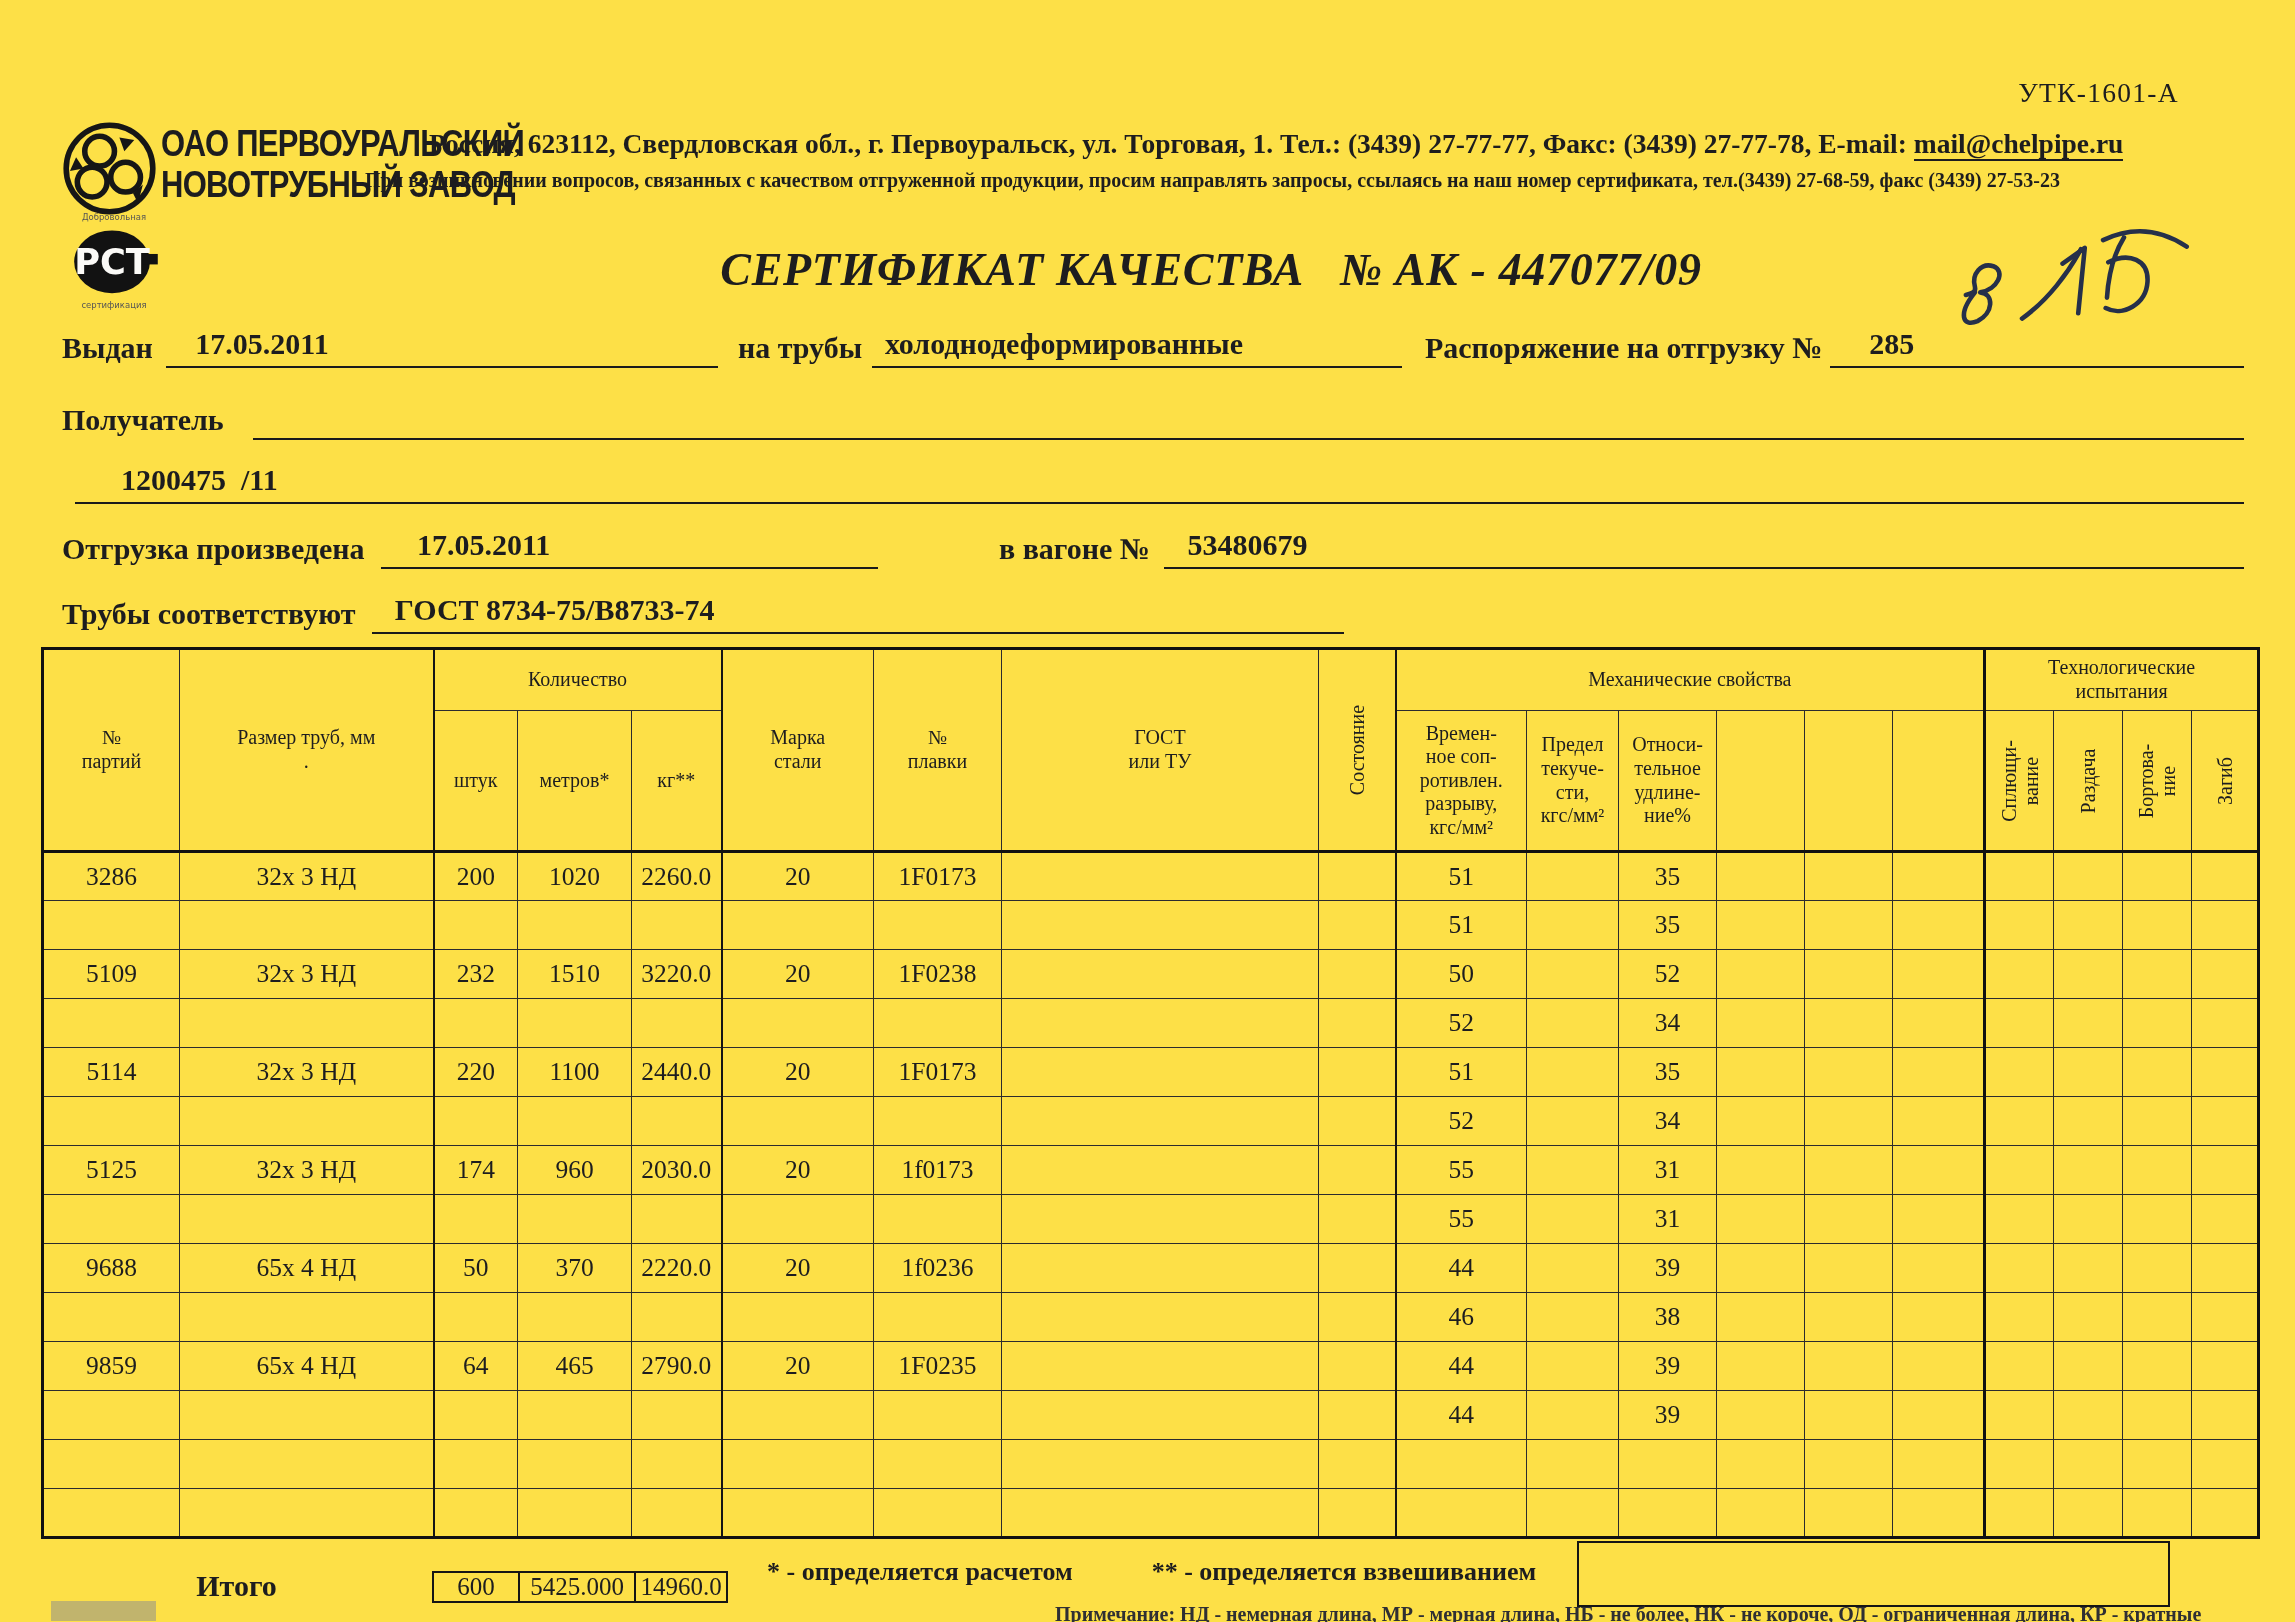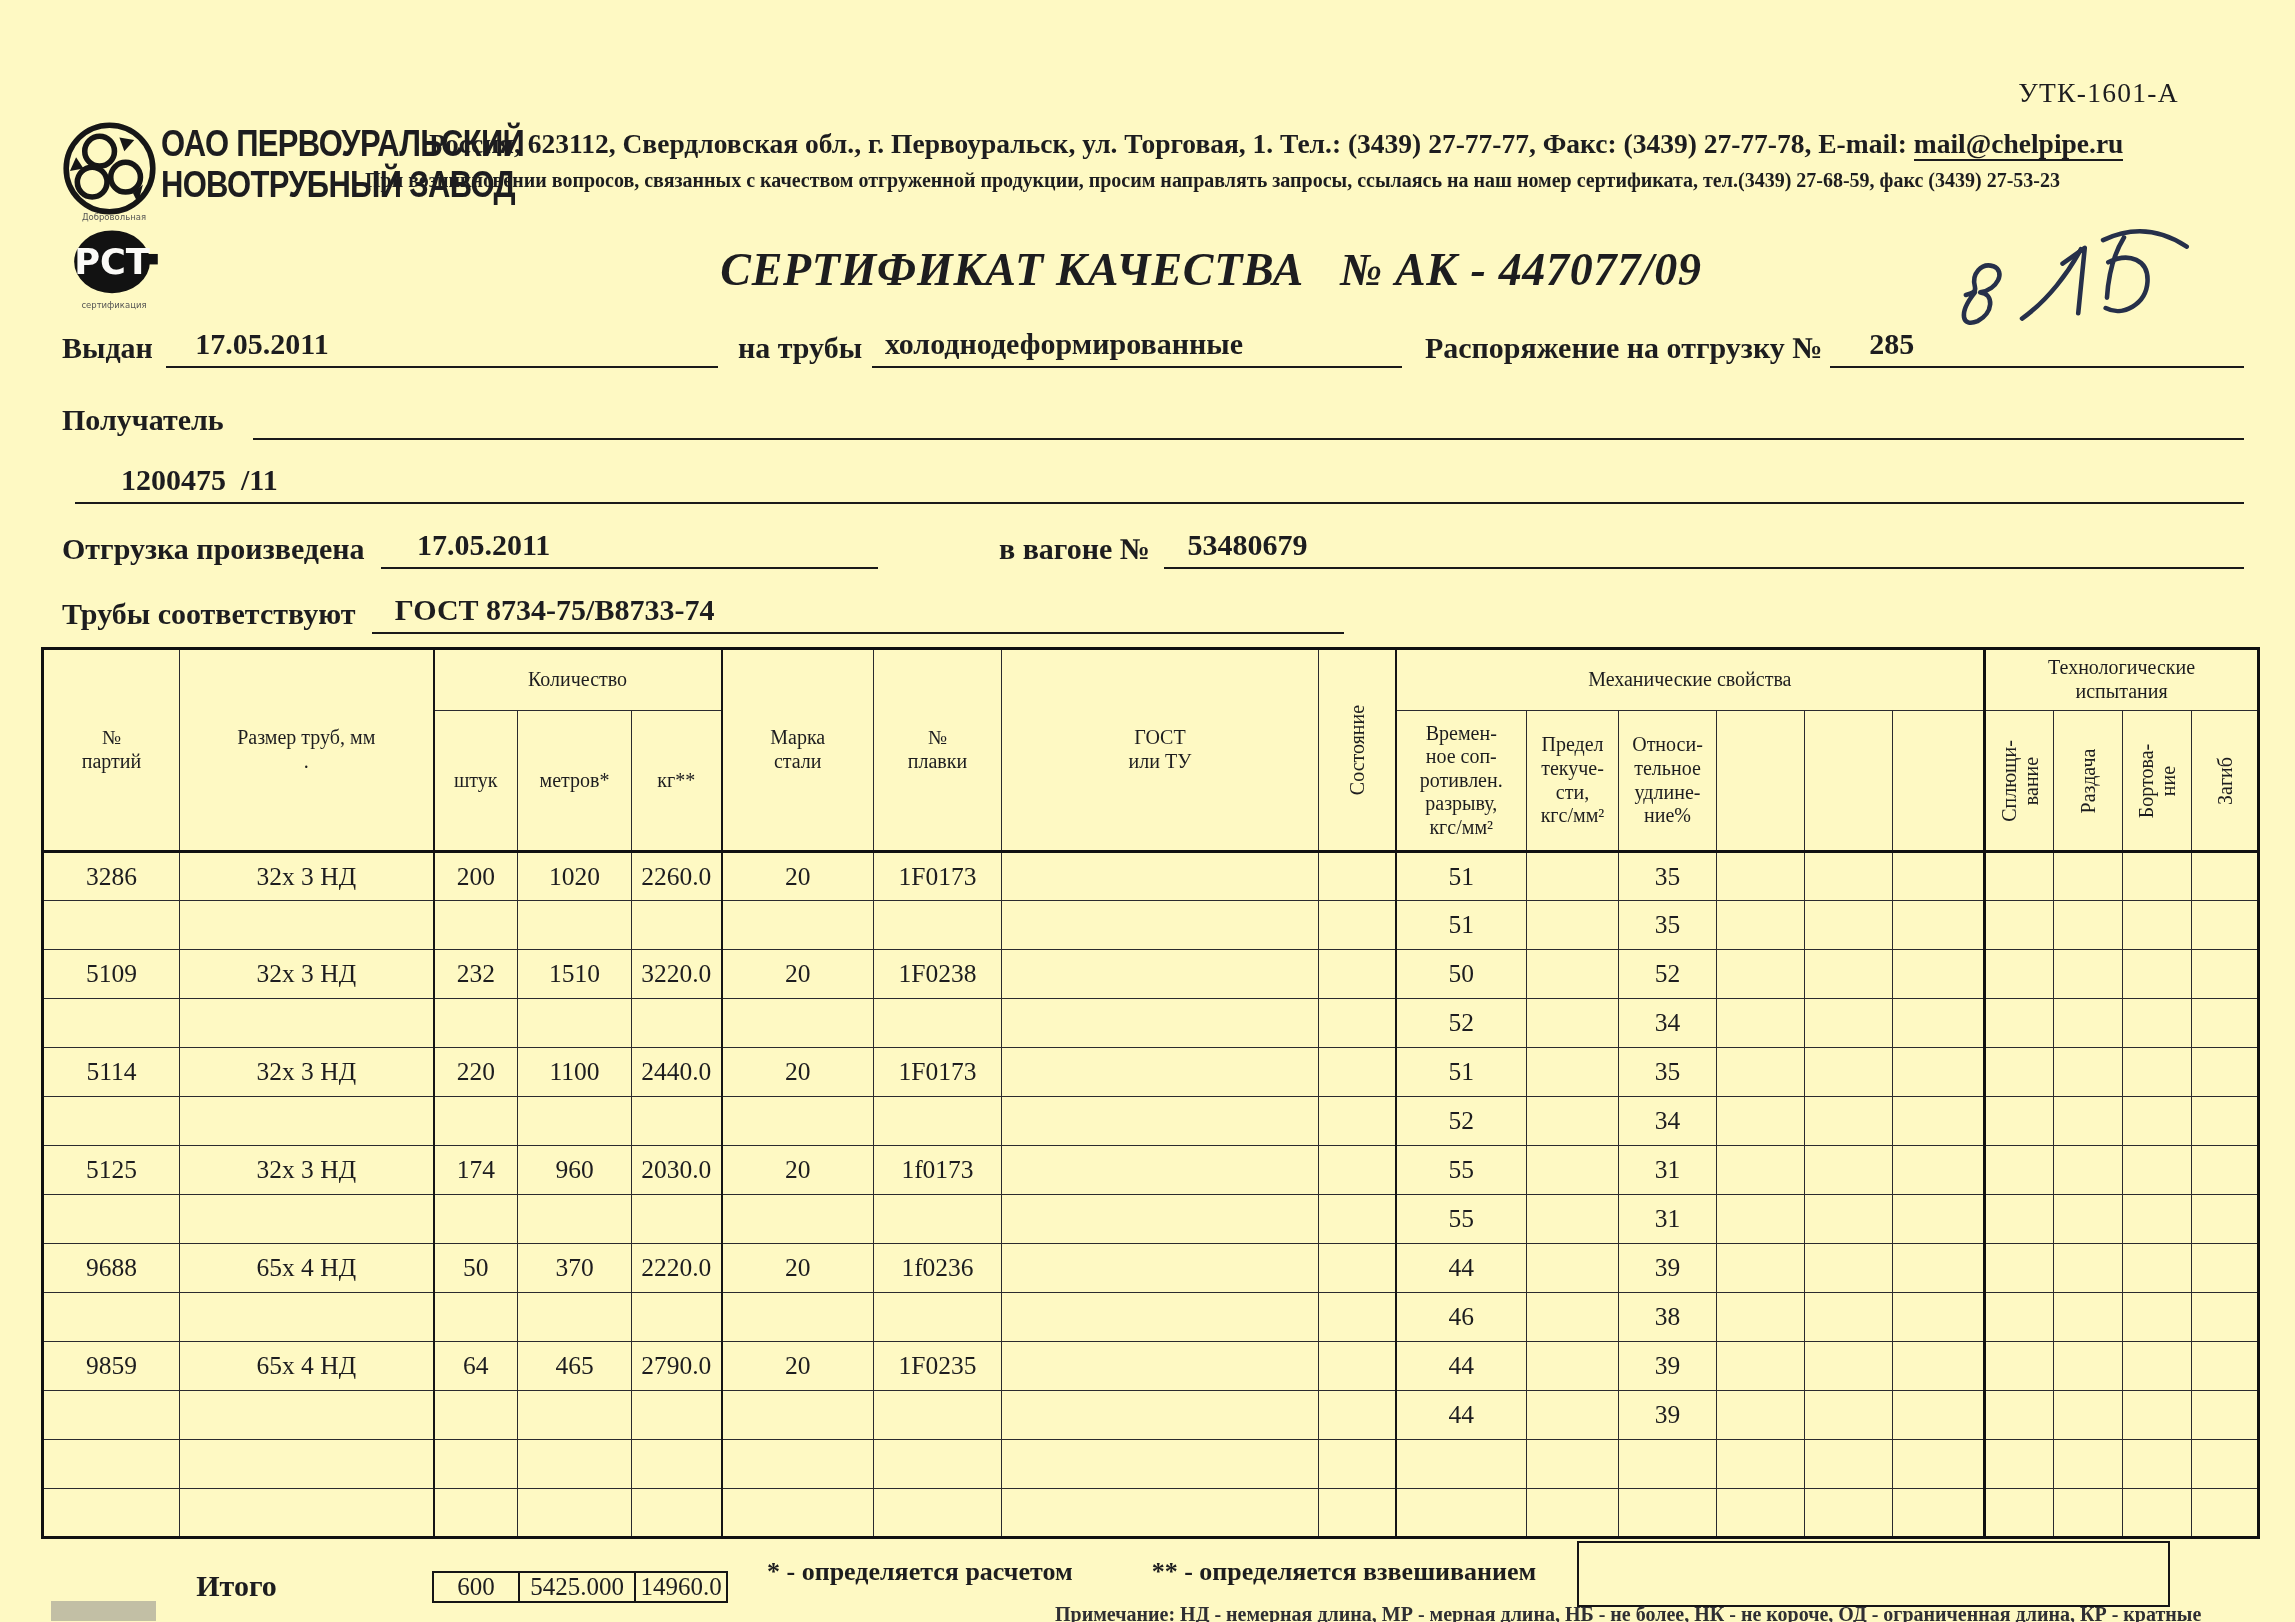--- a/index.html
+++ b/index.html
@@ -1,16 +1,16 @@
 <!DOCTYPE html>
 <html style="font-size:10.5px"><head>
 <meta charset="utf-8">
 <style>
   html,body{margin:0;padding:0;background:#e8e8e6;}
-  .page{position:relative;width:2295px;height:1623px;background:#fef9c3;
+  .page{position:relative;width:2295px;height:1623px;background:#fde047;
         font-family:"Liberation Serif","DejaVu Serif",serif;color:#1d1d1f;overflow:hidden;}
 
   
   .form-code{position:absolute;top:77px;right:116px;font-size:27.5px;letter-spacing:1.3px;}
 
   
   .logo{position:absolute;left:60px;top:119px;}
   .co{position:absolute;left:161px;top:123px;font-family:"Liberation Sans","DejaVu Sans",sans-serif;
       font-weight:bold;font-size:31px;line-height:1.14;letter-spacing:-0.7px;
       transform:scaleY(1.18);transform-origin:top left;}

